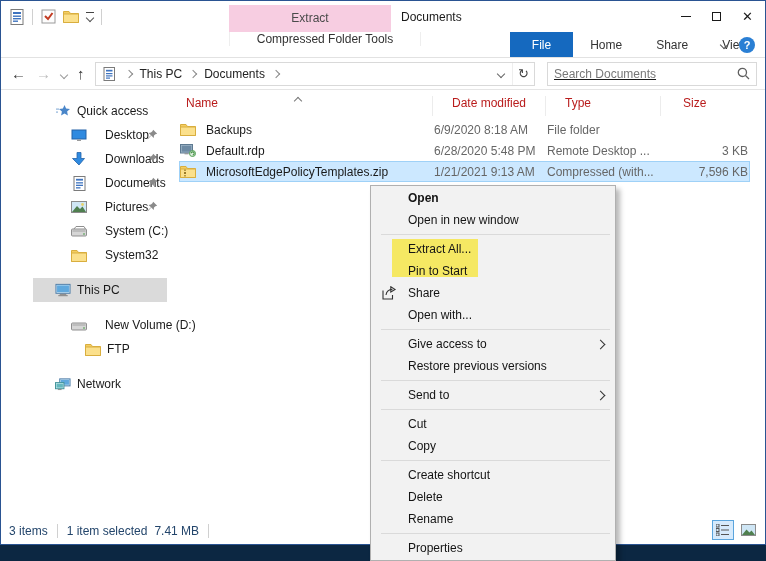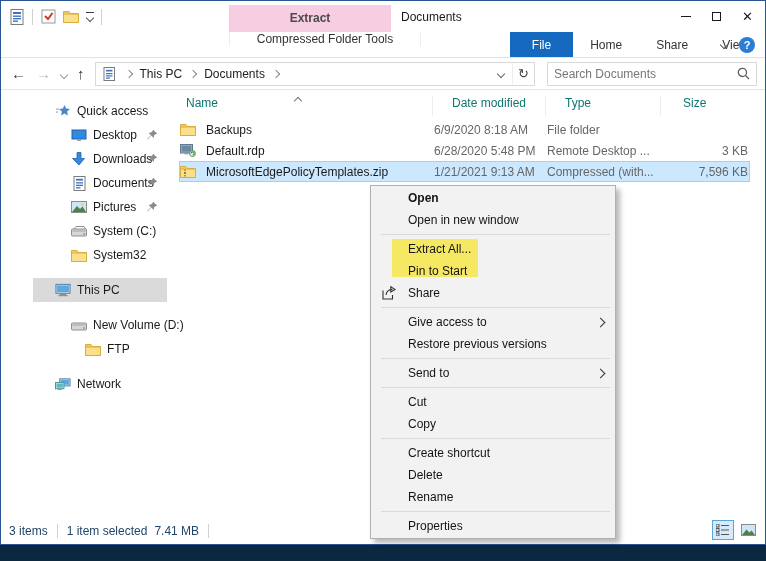--- a/index.html
+++ b/index.html
@@ -20,21 +20,21 @@
   .qat { position:absolute; left:8px; top:0; height:31px; display:flex; align-items:center; gap:7px; }
   .qat-sep { width:1px; height:16px; background:#d0d0d0; }
   .qat-drop { display:flex; flex-direction:column; align-items:center; cursor:default; }
   .qat-drop .bar { width:8px; height:1px; background:#444; margin-bottom:2px; }
   .chev { width:6px; height:6px; border-right:1.4px solid #555; border-bottom:1.4px solid #555; display:inline-block; }
   .chev.down  { transform:rotate(45deg); }
   .chev.up    { transform:rotate(-135deg); }
   .chev.right { transform:rotate(-45deg); }
   .ctx-tab-group {
     position:absolute; left:228px; top:4px; width:162px; height:27px;
-    background:#f7cde1; text-align:center; line-height:27px; color:#4a4a4a;font-weight:bold;
+    background:#f7cde1; text-align:center; line-height:27px; color:#4a4a4a;
   }
   .title-text { position:absolute; left:400px; top:9px; color:#1a1a1a; }
   .win-btns { position:absolute; right:2px; top:0; display:flex; }
   .win-btn { width:31px; height:30px; display:flex; align-items:center; justify-content:center; color:#1a1a1a; font-size:13px; }
   .min-glyph { width:10px; height:1px; background:#1a1a1a; }
   .max-glyph { width:9px; height:9px; border:1px solid #1a1a1a; }
   
   .tabrow { position:relative; height:26px; background:#fff; border-bottom:1px solid #e2e2e2; display:flex; align-items:stretch;justify-content:flex-end; }
   .tab { padding:0 17px; display:flex; align-items:center; color:#333; }
   .tab.file { background:#1569bf; color:#fff; margin-left:5px; padding:0 22px; }
@@ -43,38 +43,38 @@
   .help-circle { width:16px; height:16px; border-radius:50%; background:#2a7fd4; color:#fff; font-size:11px; font-weight:bold; display:flex; align-items:center; justify-content:center; }
   
   .navrow { height:32px; display:flex; align-items:center; background:#fff; border-bottom:1px solid #e5e5e5; padding:0 8px 0 10px; }
   .nav-arrow { font-size:15px; color:#3b3b3b; margin-right:10px; }
   .nav-arrow.disabled { color:#bcbcbc; }
   .nav-chev { margin-right:10px; }
   .addressbox { flex:1; height:24px; border:1px solid #d9d9d9; display:flex; align-items:center; background:#fff; margin-right:12px; }
   .addressbox .crumbs { display:flex; align-items:center; gap:8px; padding-left:6px; flex:1; }
   .crumb { color:#222; }
   .addr-btn { width:22px; height:22px; display:flex; align-items:center; justify-content:center; border-left:1px solid #eee; color:#444; font-size:13px; }
-  .searchbox { width:210px; height:24px; border:1px solid #d9d9d9; display:flex; align-items:center; padding:0 6px; }
+  .searchbox { width:210px; height:24px; border:1px solid #d9d9d9; display:flex; align-items:center; padding:0 6px;text-decoration:underline; }
   .searchbox input { border:none; outline:none; flex:1; font-family:inherit; font-size:12px; color:#444; }
   .searchbox input::placeholder { color:#777; opacity:1; }
   
   .main { display:flex; height:428px; }
   .sidebar { width:166px; padding-top:9px; flex:none;padding-left:32px; }
   .side-item { height:24px; display:flex; align-items:center; position:relative; }
   .side-item .lbl { margin-left:6px; white-space:nowrap; }
   .ind0 { padding-left:22px; }
-  .ind1 { padding-left:38px; }
+  .ind1 { padding-left:38px;gap:12px; }
   .ind2 { padding-left:52px; }
   .side-item.selected { background:#dadada; }
   .gap-before { margin-top:11px; }
   .pin { position:absolute; right:9px; top:6px; width:11px; height:11px; }
   .icon16 { width:16px; height:16px; flex:none; display:flex; align-items:center; justify-content:center; }
   
   .filearea { flex:1; position:relative; }
-  .lv-header { height:26px; display:flex; align-items:flex-end; color:#0f766e; position:relative; }
+  .lv-header { height:26px; display:flex; align-items:flex-end; color:#b91c1c; position:relative; }
   .lv-header .hcell { padding:0 0 6px 19px; border-right:1px solid #ececec; }
   .hc-name { width:266px; }
   .hc-date { width:113px; }
   .hc-type { width:115px; }
   .hc-size { flex:1; border-right:none !important; padding-left:22px !important; }
   .sort-caret { position:absolute; left:128px; top:3px; }
   .sort-caret .chev { border-color:#777; }
   .rows { margin-top:3px; }
   .lv-row { height:21px; display:flex; align-items:center; margin:0 15px 0 12px; border:1px solid transparent; }
   .lv-row.selected { background:#cce8ff; border-color:#9fd1f7; }
@@ -441,20 +441,21 @@
   <div class="mi">
     <span class="mi-icon">
       <svg width="15" height="14" viewBox="0 0 15 14">
           <path d="M1 4.5 v8.5 h9.5 V9" fill="none" stroke="#333" stroke-width="1.1"></path>
           <path d="M4 9 C4.5 5.5 7 3.5 10.5 3.3" fill="none" stroke="#333" stroke-width="1.1"></path>
           <path d="M8.8 0.8 L13 3.4 L8.8 6z" fill="none" stroke="#333" stroke-width="1.1"></path>
         </svg>
     </span>
     <span>Share</span>
   </div>
+  <div class="mi"><span>Open with...</span></div>
   <div class="msep"></div>
   <div class="mi"><span>Give access to</span><span class="sub"><span class="chev right" style="width:7px;height:7px;border-color:#333;"></span></span></div>
   <div class="mi"><span>Restore previous versions</span></div>
   <div class="msep"></div>
   <div class="mi"><span>Send to</span><span class="sub"><span class="chev right" style="width:7px;height:7px;border-color:#333;"></span></span></div>
   <div class="msep"></div>
   <div class="mi"><span>Cut</span></div>
   <div class="mi"><span>Copy</span></div>
   <div class="msep"></div>
   <div class="mi"><span>Create shortcut</span></div>

